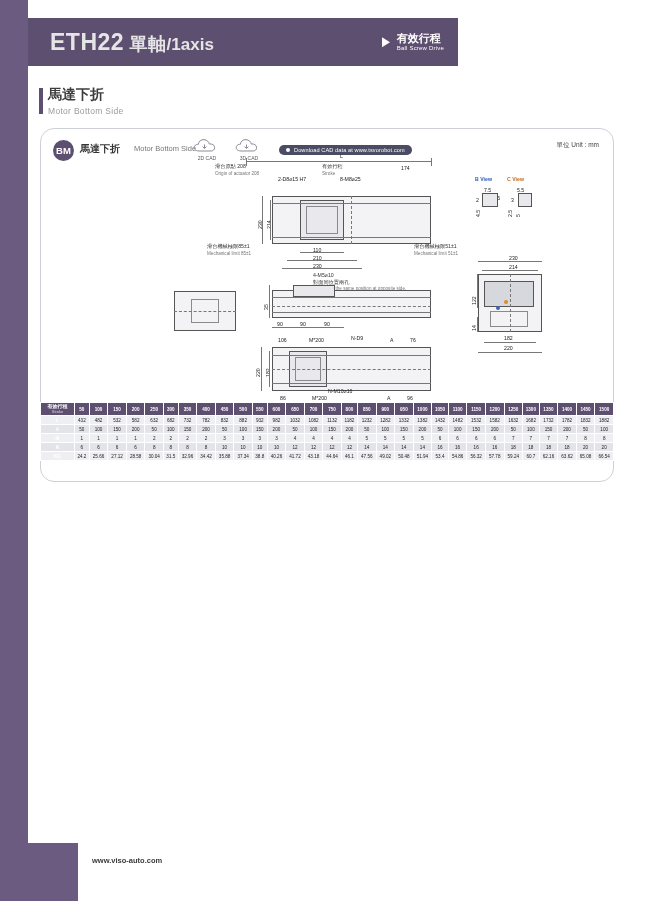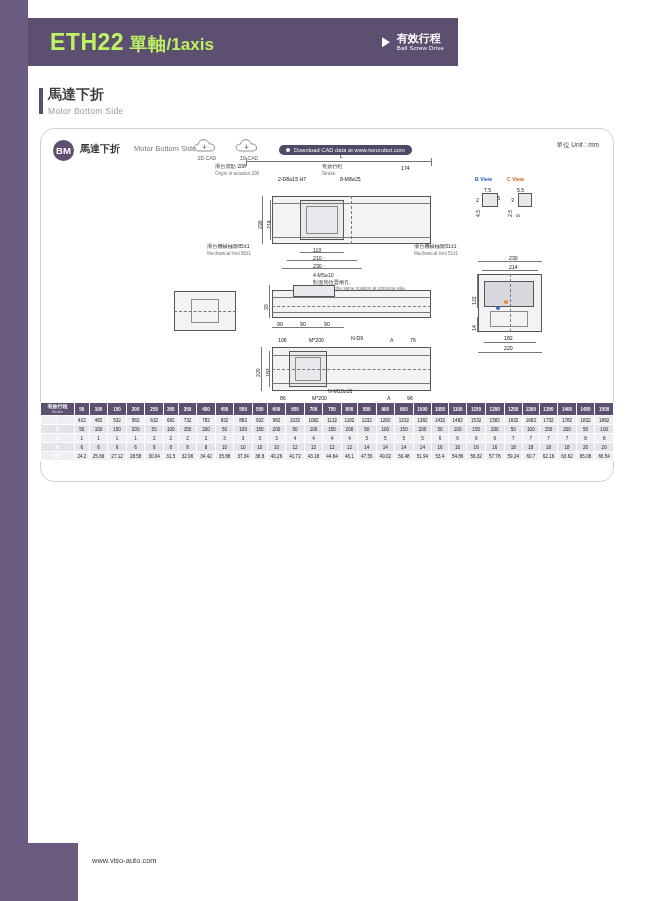--- a/index.html
+++ b/index.html
@@ -28,21 +28,21 @@
     border-top-right-radius: 0;
   }
   
   .header {
     position: absolute; left: 28px; top: 18px;
     width: 430px; height: 48px;
     background: #5d4f70;
     display: flex; align-items: center;
   }
   .header-title {
-    color: #bef264;
+    color: #e5e5e5;
     font-size: 23px;
     font-weight: bold;
     letter-spacing: .5px;
     margin-left: 22px;
     white-space: nowrap;
     text-align: right;
   }
   .header-title .sub {
     font-size: 17px; font-weight: bold; letter-spacing: 0;
   }
@@ -137,21 +137,21 @@
   }
   .tbl .hdr { background: #5d4f70; color: #fff; font-weight: bold; }
   .tbl .rowlbl { background: #5d4f70; color: #fff; font-weight: bold; width: 34px; }
   .tbl tr.odd td { background: #efeff3; }
   .tbl tr.even td { background: #e3e3ea; }
   .tbl .hdr-first { background: #5d4f70; color: #fff; width: 34px; line-height: 1.15; }
   .tbl .hdr-first .cn { font-size: 5px; font-weight: bold; display: block; }
   .tbl .hdr-first .en { font-size: 4px; font-weight: normal; display: block; color: #d8d4e0; }
   .footer-url {
     position: absolute; left: 92px; bottom: 36px;
-    font-size: 7.5px; font-weight: normal; color: #3b3b3b;
+    font-size: 7.5px; font-weight: bold; color: #3b3b3b;
   }
 </style>
 </head>
 <body>
 
 <div class="page">
 
   <div class="spine"></div>
   <div class="spine-foot"></div>
 

